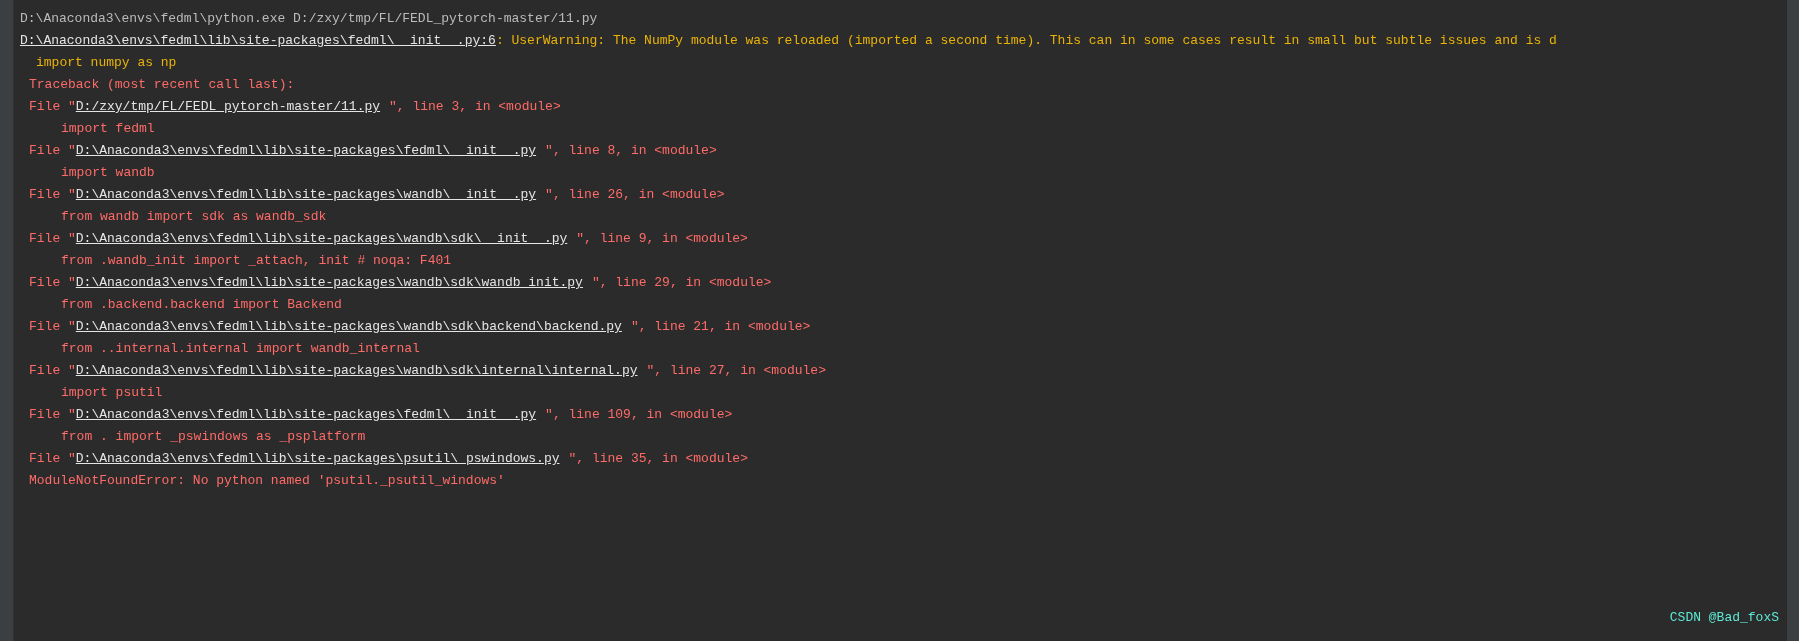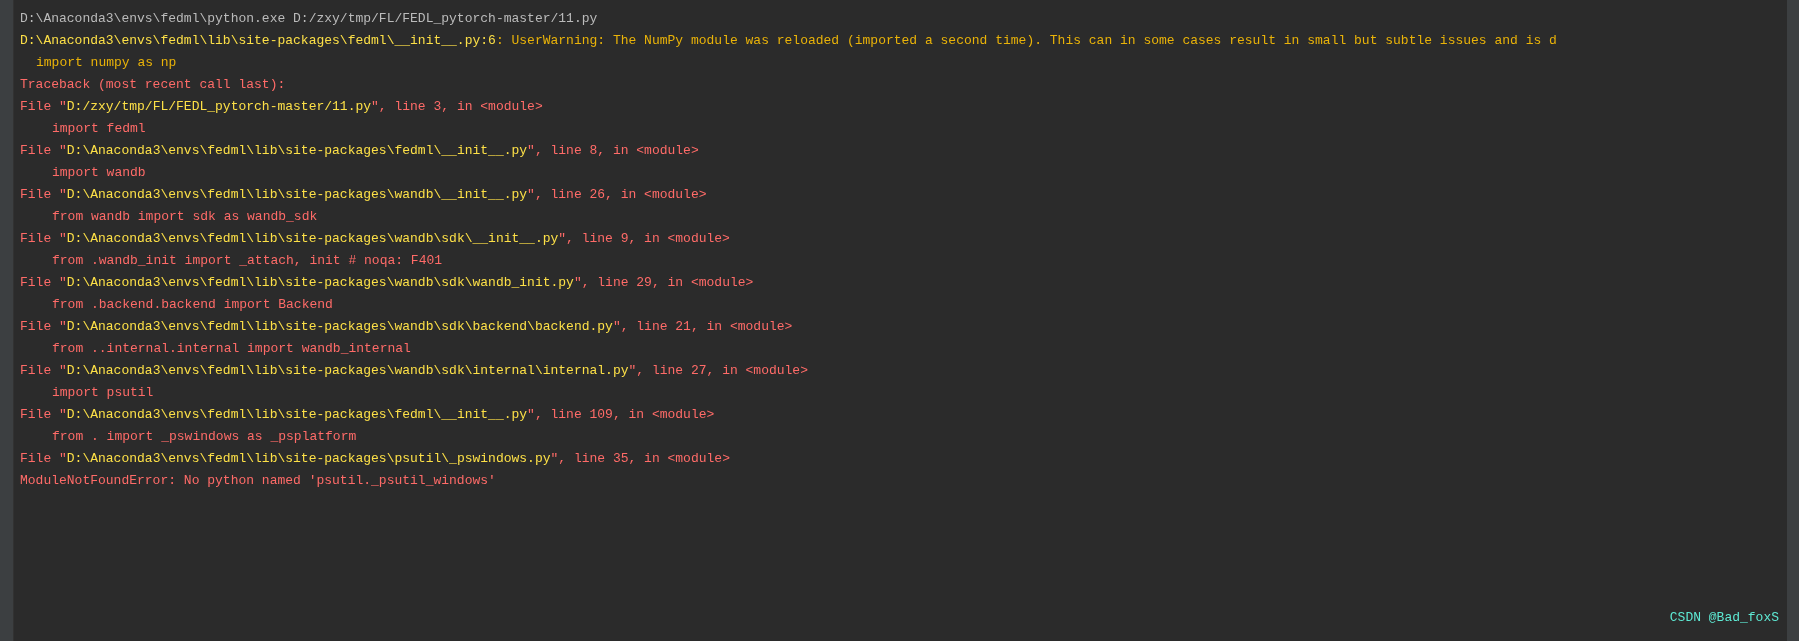--- a/index.html
+++ b/index.html
@@ -19,28 +19,30 @@
       position: relative;
       min-height: 641px;
     }
     .console {
       padding-left: 20px;
     }
     .cmd-line {
       color: #bbbbbb;
     }
     .link {
-      color: #fde047;
+      color: #e5e5e5;
+      text-decoration: underline;
       cursor: pointer;
     }
     .warning {
       color: #eab308;
     }
     .error {
       color: #ff6b68;
+      margin-left: 9px;
     }
     .indent1 {
       padding-left: 16px;
     }
     .indent2 {
       padding-left: 32px;
     }
     .watermark {
       position: fixed;
       bottom: 12px;

